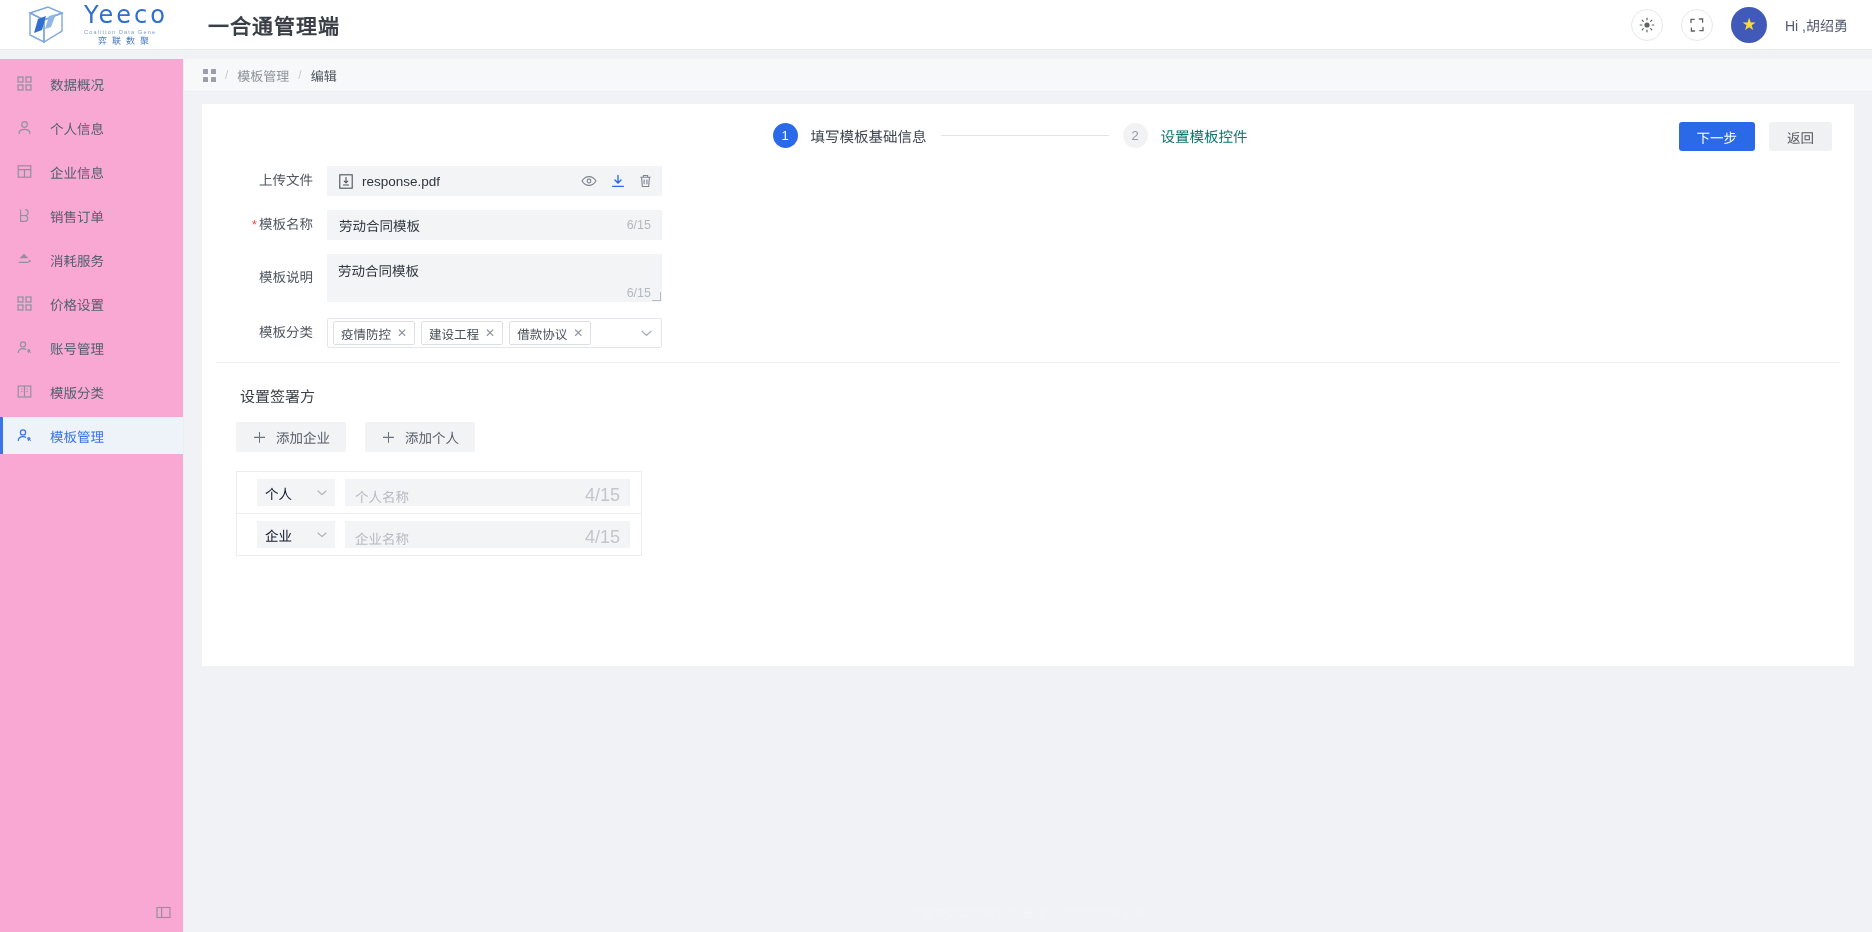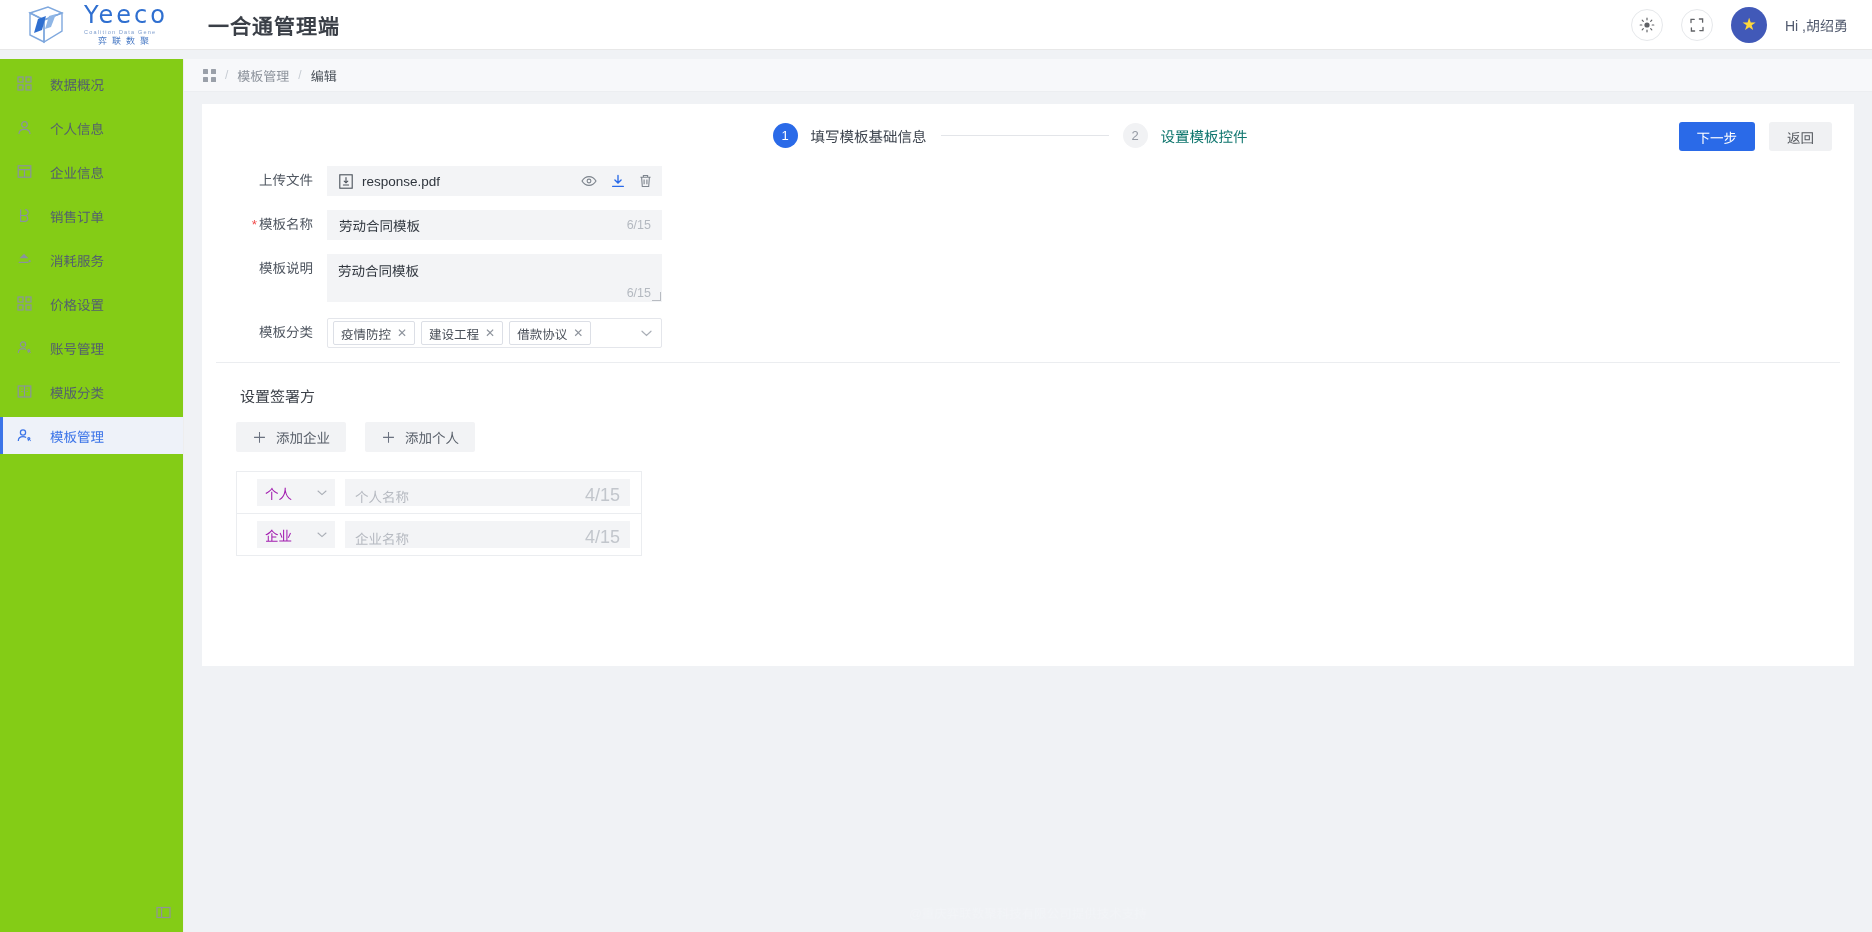--- a/index.html
+++ b/index.html
@@ -48,21 +48,21 @@
     width: 36px; height: 36px; border-radius: 50%;
     background: #4159b8;
     display: flex; align-items: center; justify-content: center;
     color: #ffd83b; font-size: 17px; cursor: pointer;
   }
   .greeting { font-size: 14px; color: #515a6e; white-space: nowrap; }
 
   
   .sidebar {
     position: absolute; top: 59px; left: 0; bottom: 0; width: 184px;
-    background: #84cc16; border-right: 1px solid #eeeeee;
+    background: #f9a8d4; border-right: 1px solid #eeeeee;
     z-index: 10;
   }
   .nav { padding-top: 6px; }
   .nav-item {
     display: flex; align-items: center; height: 37px;
     padding-left: 16px; gap: 17px;
     font-size: 13.5px; color: #54606e; cursor: pointer;
     position: relative;
   }
   .nav-item .nav-ico {
@@ -132,21 +132,21 @@
   .btn-primary { background: #2a6ae8; color: #fff; }
   .btn-default { background: #f0f1f3; color: #55595f; }
 
   
   .section-title {
     font-size: 15px; color: #3a3f47; font-weight: 400;
     padding-left: 38px; margin-top: 2px; margin-bottom: 18px;
   }
   .divider { height: 1px; background: #ebedf0; margin: 0 14px; }
 
-  .form-row { display: flex; align-items: flex-start; margin-bottom: 14px; }
+  .form-row { display: flex; align-items: center; margin-bottom: 14px; }
   .form-label {
     width: 125px; text-align: right; padding-right: 14px;
     font-size: 13.5px; color: #4f5660; line-height: 30px;
     position: relative; flex: 0 0 125px;
   }
   .req-star { color: #f04b4b; margin-right: 2px; }
 
   .field { width: 335px; position: relative; }
   .field-box {
     background: #f3f4f6; height: 30px; display: flex; align-items: center;
@@ -216,21 +216,21 @@
   .th { font-size: 13.5px; color: #464c55; display: flex; align-items: center; }
   .th.c1 { width: 105px; padding-left: 29px; }
   .th.c2 { flex: 1; padding-left: 8px; }
   .tbl-row {
     display: flex; align-items: center; height: 42px;
     border-bottom: 1px solid #ebedf0; padding: 0 0 0 20px; gap: 10px;
   }
   .mini-select {
     width: 78px; height: 27px; background: #f3f4f6;
     display: flex; align-items: center; justify-content: space-between;
-    padding: 0 8px; font-size: 13.5px; color: #a21caf; cursor: pointer;
+    padding: 0 8px; font-size: 13.5px; color: #0f172a; cursor: pointer;
   }
   .mini-select .sc { color: #a9aeb6; display:flex; }
   .cell-input {
     flex: 1; height: 27px; background: #f3f4f6; margin-right: 11px;
     display: flex; align-items: flex-end; padding: 0 10px;
     font-size: 13.5px; color: #b6bac1; position: relative;
   }
   .cell-counter { position: absolute; right: 10px; font-size: 18px; color: #c2c6cc; }
 
   .footer-note {

